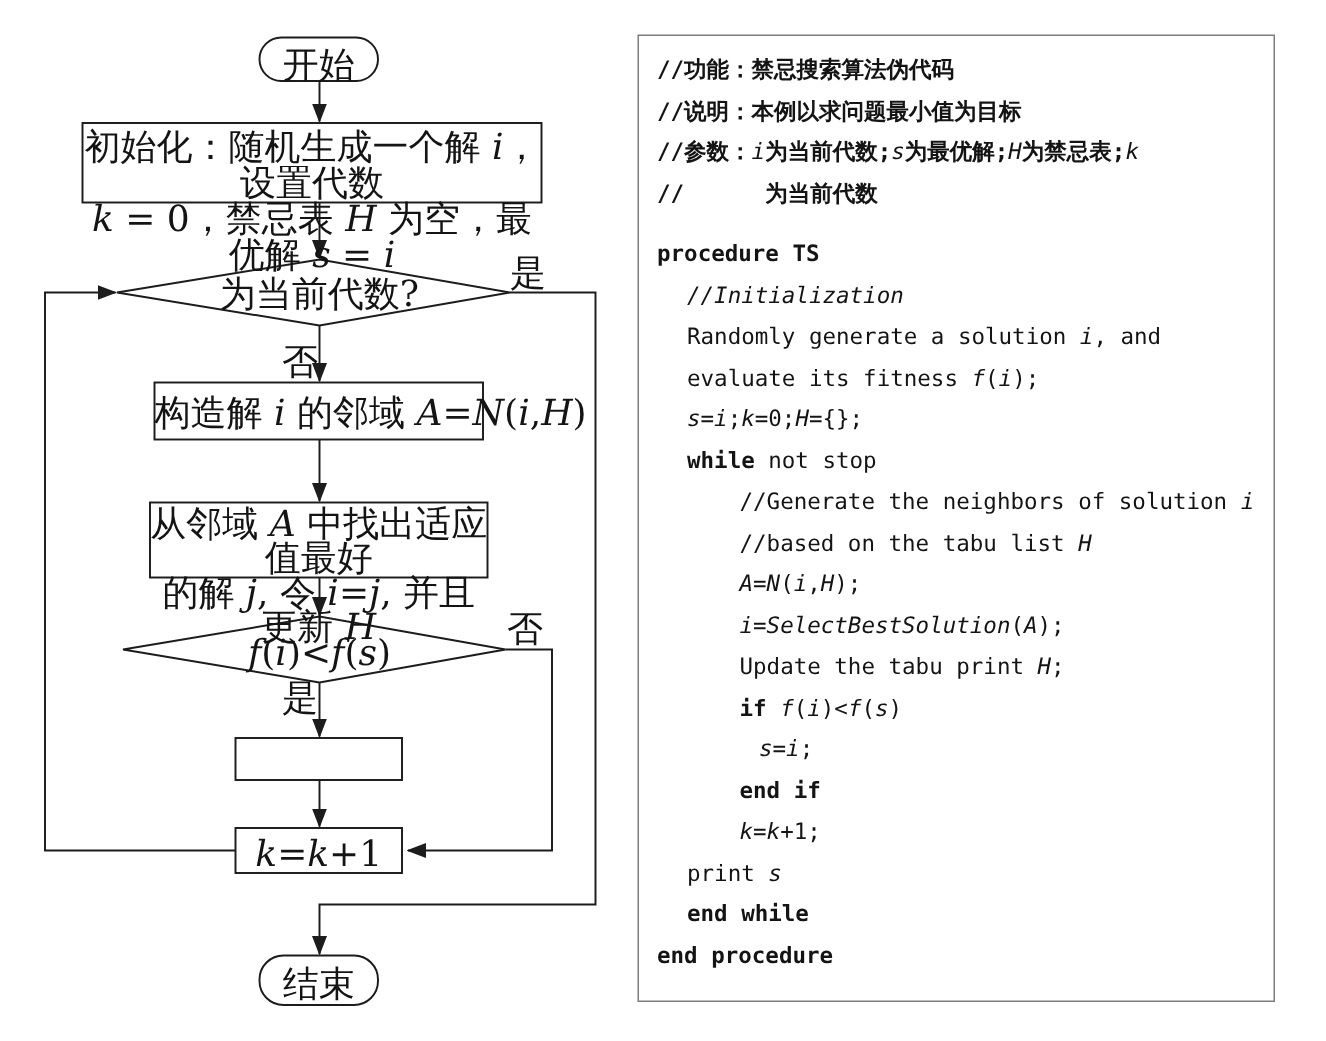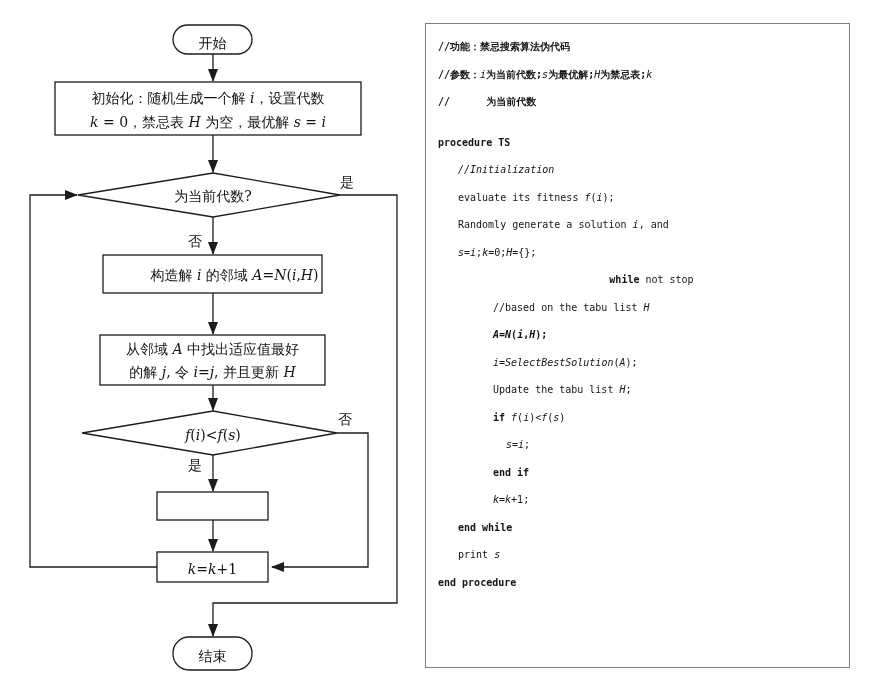--- a/index.html
+++ b/index.html
@@ -3,27 +3,27 @@
 <meta charset="utf-8">
 <title>Tabu Search Flowchart</title>
 <style>
   html,body{margin:0;padding:0;background:#fff;}
   .canvas{position:relative;width:884px;height:694px;background:#ffffff;color:#141414;
           font-family:"DejaVu Serif","Liberation Serif",serif;overflow:hidden;}
   svg{position:absolute;left:0;top:0;}
   .shape{fill:none;stroke:#1c1c1c;stroke-width:1.3px;}
   .edge{fill:none;stroke:#1c1c1c;stroke-width:1.3px;}
   .ah{fill:#1c1c1c;stroke:none;}
-  .flabel{position:absolute;font-size:14px;line-height:23px;text-align:center;white-space:nowrap;}
+  .flabel{position:absolute;font-size:24px;line-height:23px;text-align:center;white-space:nowrap;}
   .flabel.multi{white-space:normal;}
   .it{font-style:italic;}
   .bd{font-weight:bold;}
   .panel{position:absolute;left:425px;top:23px;width:425px;height:645px;box-sizing:border-box;
          border:1px solid #7d7d7d;background:#fff;padding:9px 4px 0 12px;}
-  .code-line{font-family:"DejaVu Sans Mono","Liberation Mono",monospace;font-size:10px;
+  .code-line{font-family:"DejaVu Sans Mono","Liberation Mono",monospace;font-size:15px;
              line-height:27.5px;white-space:pre;color:#141414;}
   .code-line.gap{margin-top:13px;}
 </style>
 </head>
 <body>
 
 <div class="canvas">
 
   <svg width="420" height="694" viewBox="0 0 420 694">
     <defs>
@@ -77,35 +77,37 @@
   <div class="flabel" style="left:338px;top:408px;">否</div>
   <div class="flabel" style="left:188px;top:454px;">是</div>
 
   <div class="flabel" style="left:157px;top:558px;width:111px;"><span class="it">k</span><span>=</span><span class="it">k</span><span>+1</span></div>
 
   <div class="flabel" style="left:173px;top:645px;width:79px;">结束</div>
 
   <div class="panel">
     <div>
         <div class="code-line" style="padding-left: 0px;"><span class="bd">//功能：禁忌搜索算法伪代码</span></div>
+        <div class="code-line" style="padding-left: 0px;"><span class="bd">//说明：本例以求问题最小值为目标</span></div>
         <div class="code-line" style="padding-left: 0px;"><span class="bd">//参数：</span><span class="it">i</span><span class="bd">为当前代数;</span><span class="it">s</span><span class="bd">为最优解;</span><span class="it">H</span><span class="bd">为禁忌表;</span><span class="it">k</span></div>
         <div class="code-line" style="padding-left: 0px;"><span class="bd">//      为当前代数</span></div>
         <div class="code-line gap" style="padding-left: 0px;"><span class="bd">procedure TS</span></div>
         <div class="code-line" style="padding-left: 20px; font-style: italic;"><span>//Initialization</span></div>
+        <div class="code-line" style="padding-left: 20px;"><span>Randomly generate a solution </span><span class="it">i</span><span>, and</span></div>
         <div class="code-line" style="padding-left: 20px;"><span>evaluate its fitness </span><span class="it">f</span><span>(</span><span class="it">i</span><span>);</span></div>
-        <div class="code-line" style="padding-left: 20px;"><span>Randomly generate a solution </span><span class="it">i</span><span>, and</span></div>
         <div class="code-line" style="padding-left: 20px;"><span class="it">s</span><span>=</span><span class="it">i</span><span>;</span><span class="it">k</span><span>=0;</span><span class="it">H</span><span>={};</span></div>
-        <div class="code-line" style="padding-left: 20px; text-align: center;"><span class="bd">while</span><span> not stop</span></div>
+        <div class="code-line" style="padding-left: 20px;"><span class="bd">while</span><span> not stop</span></div>
+        <div class="code-line" style="padding-left: 55px;"><span>//Generate the neighbors of solution </span><span class="it">i</span></div>
         <div class="code-line" style="padding-left: 55px;"><span>//based on the tabu list </span><span class="it">H</span></div>
-        <div class="code-line" style="padding-left: 55px; font-weight: bold;"><span class="it">A</span><span>=</span><span class="it">N</span><span>(</span><span class="it">i</span><span>,</span><span class="it">H</span><span>);</span></div>
+        <div class="code-line" style="padding-left: 55px;"><span class="it">A</span><span>=</span><span class="it">N</span><span>(</span><span class="it">i</span><span>,</span><span class="it">H</span><span>);</span></div>
         <div class="code-line" style="padding-left: 55px;"><span class="it">i</span><span>=</span><span class="it">SelectBestSolution</span><span>(</span><span class="it">A</span><span>);</span></div>
-        <div class="code-line" style="padding-left: 55px;"><span>Update the tabu list </span><span class="it">H</span><span>;</span></div>
+        <div class="code-line" style="padding-left: 55px;"><span>Update the tabu print </span><span class="it">H</span><span>;</span></div>
         <div class="code-line" style="padding-left: 55px;"><span class="bd">if</span><span> </span><span class="it">f</span><span>(</span><span class="it">i</span><span>)&lt;</span><span class="it">f</span><span>(</span><span class="it">s</span><span>)</span></div>
         <div class="code-line" style="padding-left: 68px;"><span class="it">s</span><span>=</span><span class="it">i</span><span>;</span></div>
         <div class="code-line" style="padding-left: 55px;"><span class="bd">end if</span></div>
         <div class="code-line" style="padding-left: 55px;"><span class="it">k</span><span>=</span><span class="it">k</span><span>+1;</span></div>
+        <div class="code-line" style="padding-left: 20px;"><span>print </span><span class="it">s</span></div>
         <div class="code-line" style="padding-left: 20px;"><span class="bd">end while</span></div>
-        <div class="code-line" style="padding-left: 20px;"><span>print </span><span class="it">s</span></div>
         <div class="code-line" style="padding-left: 0px;"><span class="bd">end procedure</span></div>
       </div>
   </div>
 
 </div>
 
 </body></html>

